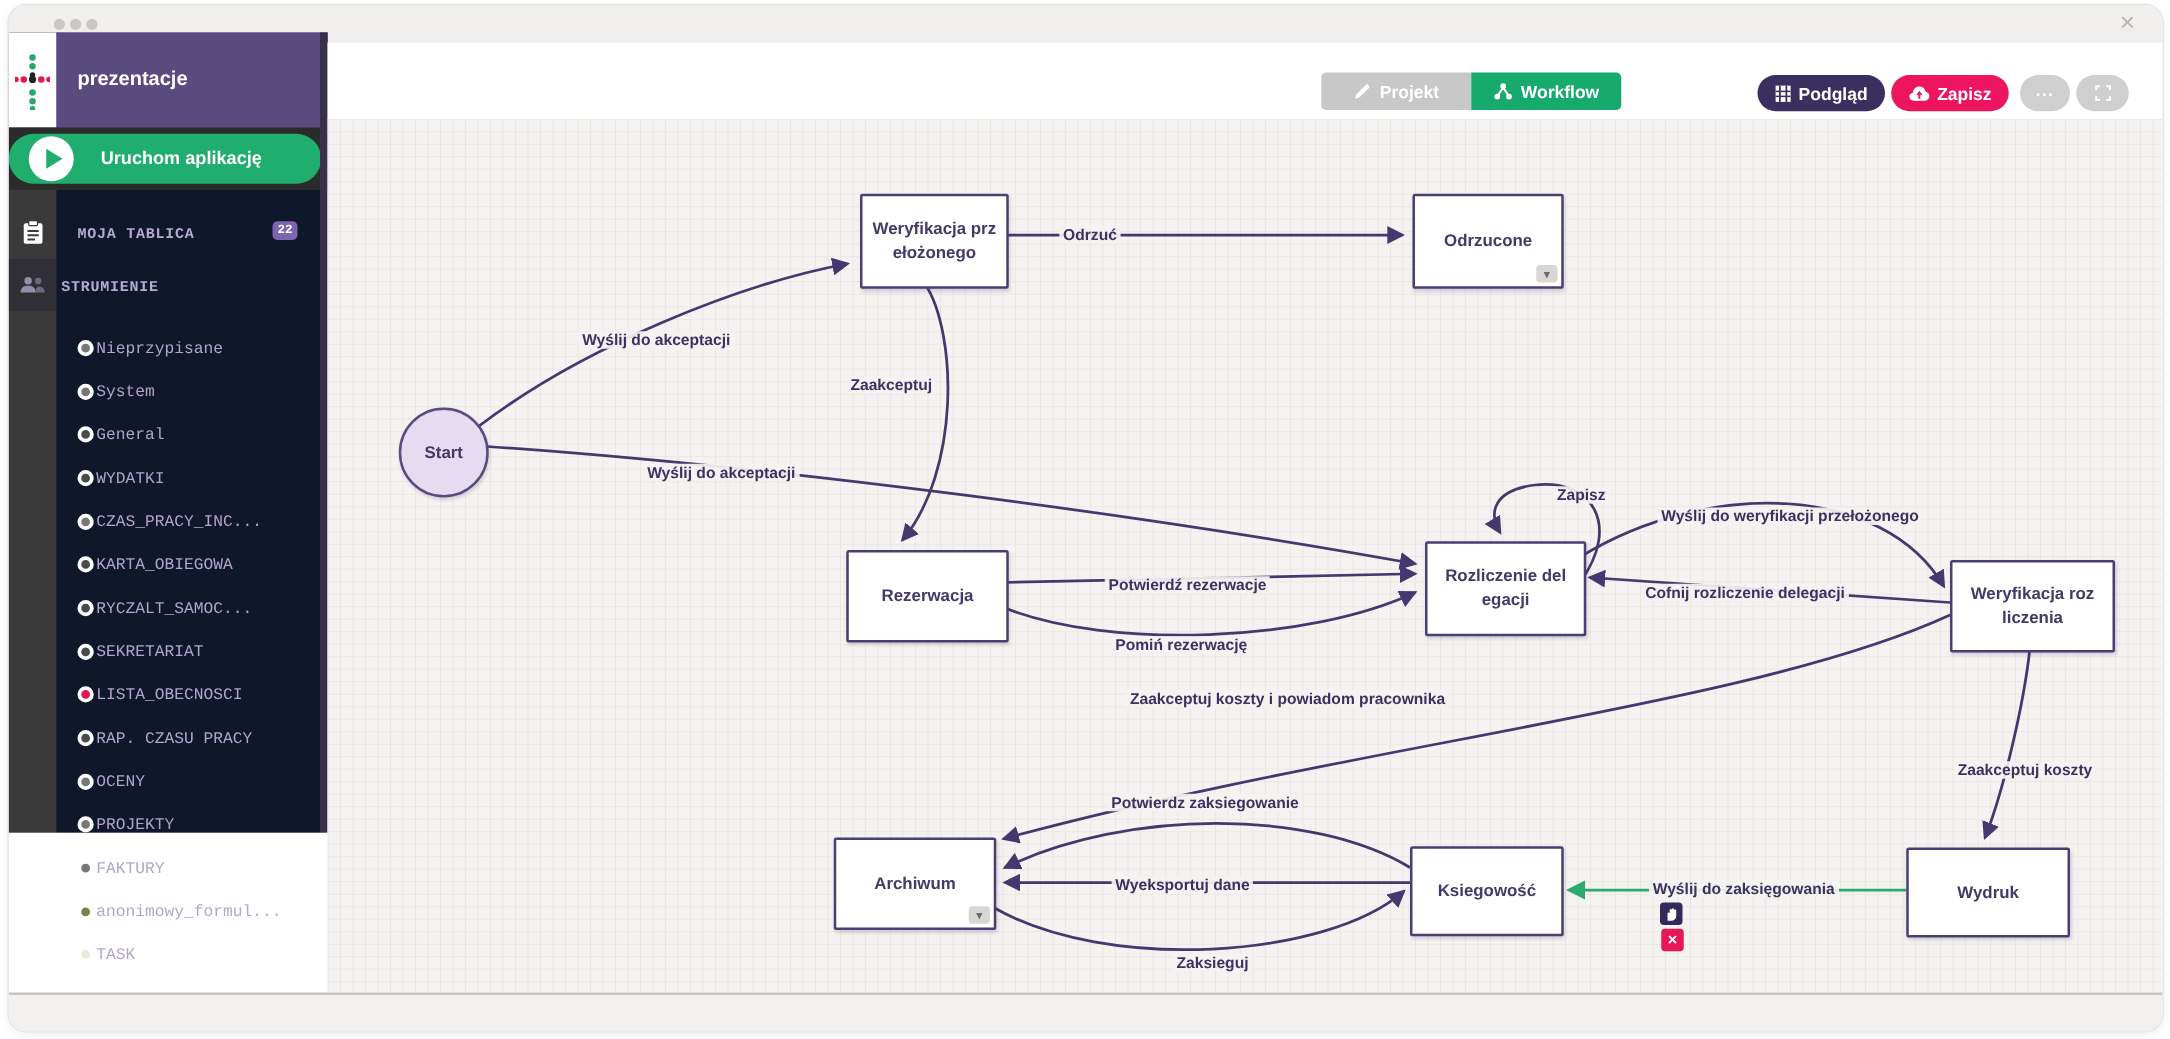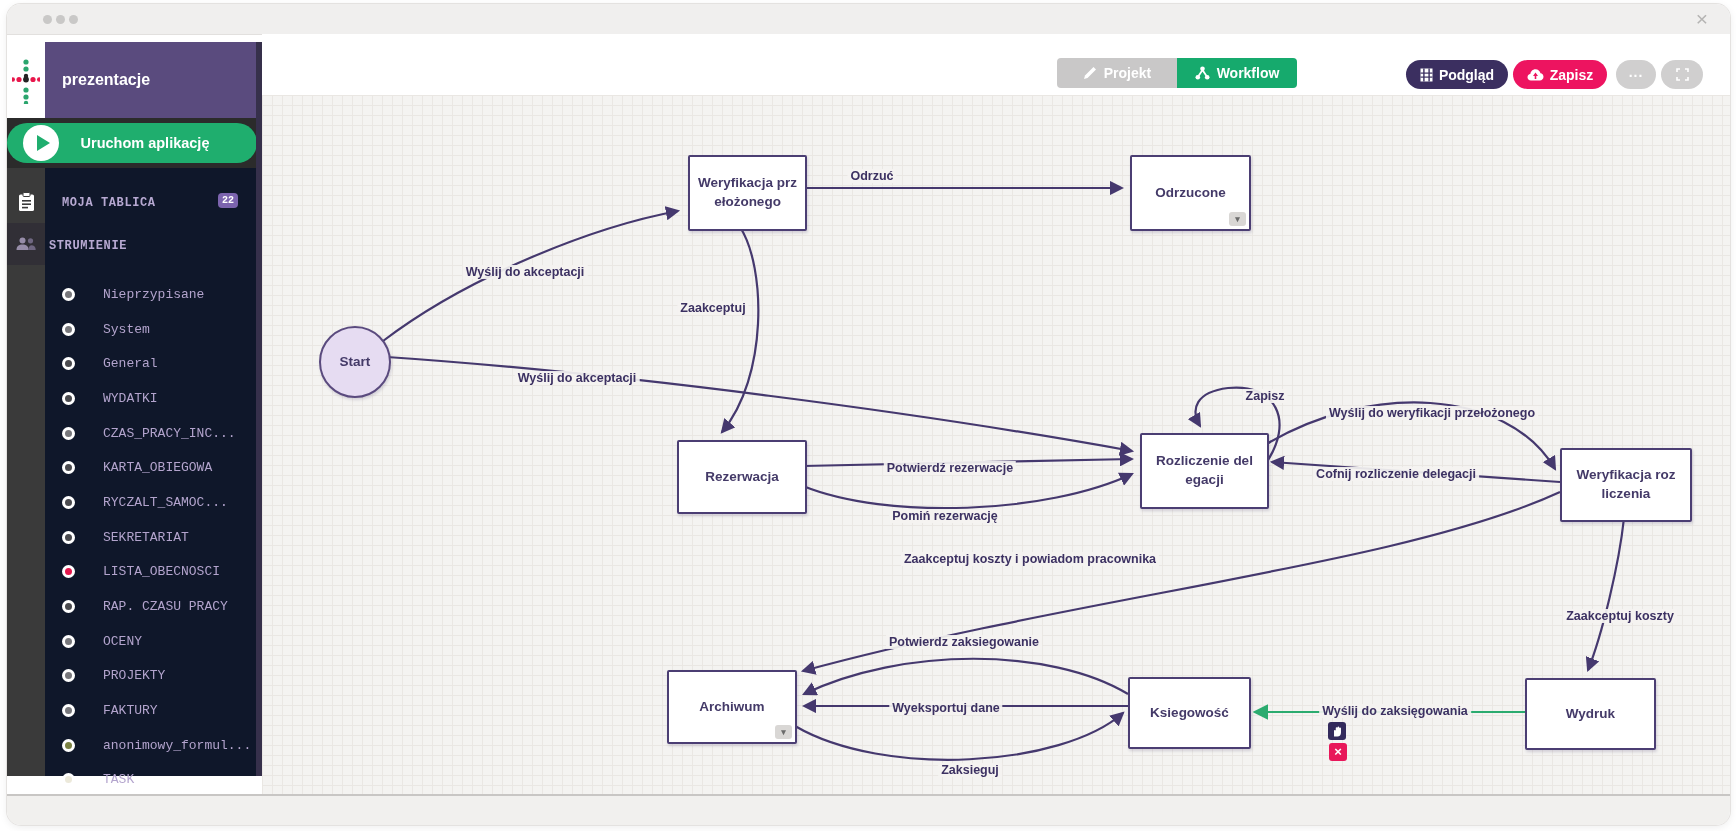--- a/index.html
+++ b/index.html
@@ -4,40 +4,40 @@
 <style>
   html,body{margin:0;padding:0;background:#fff;width:1736px;height:831px;
     font-family:"Liberation Sans",sans-serif;-webkit-font-smoothing:antialiased;}
   .window{position:absolute;left:7px;top:4px;width:1723px;height:821px;background:#fff;
     border-radius:14px;overflow:hidden;box-shadow:0 0 0 1px #e4e2e0,0 2px 8px rgba(0,0,0,.08);}
   
   .titlebar{position:absolute;left:0;top:0;right:0;height:30px;background:#f0efee;border-bottom:1px solid #e2e0de;}
   .tdot{position:absolute;top:11px;width:9px;height:9px;border-radius:50%;background:#c9c8c7;}
   .close{position:absolute;right:22px;top:2px;font-size:21px;color:#b5b4b3;line-height:26px;cursor:default;}
   
-  .sidebar{position:absolute;left:0;top:38px;width:255px;height:734px;background:#5a4b7e;}
+  .sidebar{position:absolute;left:0;top:22px;width:255px;height:640px;background:#5a4b7e;}
   .side-top{position:absolute;left:0;top:0;width:255px;height:76px;background:#5a4b7e;}
   .logo-box{position:absolute;left:0;top:0;width:38px;height:76px;background:#fff;display:flex;align-items:center;justify-content:center;}
   .app-title{position:absolute;left:55px;top:0;height:76px;display:flex;align-items:center;color:#fff;font-size:16px;font-weight:bold;}
   .run-row{position:absolute;left:0;top:76px;width:255px;height:50px;background:#2b2b2b;}
   .run-btn{position:absolute;left:0;top:5px;width:250px;height:40px;background:#1fae6e;border-radius:22px;display:flex;align-items:center;cursor:pointer;}
   .run-circle{position:absolute;left:16px;top:2px;width:36px;height:36px;border-radius:50%;background:#fff;display:flex;align-items:center;justify-content:center;}
   .run-play{width:0;height:0;border-left:13px solid #1fae6e;border-top:8px solid transparent;border-bottom:8px solid transparent;margin-left:4px;}
   .run-label{width:100%;text-align:center;padding-left:26px;color:#fff;font-weight:bold;font-size:14.5px;}
   .rail{position:absolute;left:0;top:126px;width:38px;bottom:0;background:#3a3a3a;}
   .rail-tile{position:absolute;left:0;width:38px;height:42px;display:flex;align-items:center;justify-content:center;}
   .menu{position:absolute;left:38px;top:126px;right:6px;bottom:0;background:#0f172a;font-family:Liberation Mono, monospace;}
   .scrollbar{position:absolute;right:0;top:0;width:6px;bottom:0;background:#36304b;}
   .menu-row{position:absolute;left:0;right:0;height:18px;display:flex;align-items:center;}
   .menu-header{color:#b7a9d2;font-size:12px;font-weight:bold;letter-spacing:.6px;}
   .badge{position:absolute;left:173px;top:-1px;width:20px;height:15px;background:#7c64ae;border-radius:4px;
     color:#fff;font-size:10px;font-weight:bold;text-align:center;line-height:15px;}
   .stream{position:absolute;left:0;right:0;height:18px;display:flex;align-items:center;cursor:pointer;}
   .dot{display:inline-block;width:7px;height:7px;border:3px solid #fff;border-radius:50%;margin-left:17px;}
-  .stream-label{color:#b3a4cd;font-size:13px;margin-left:28px;white-space:nowrap;}
+  .stream-label{color:#b3a4cd;font-size:13px;margin-left:2px;white-space:nowrap;}
   
   .header{position:absolute;left:255px;top:30px;width:1468px;height:61px;background:#fff;}
   .seg{position:absolute;top:24px;height:30px;display:flex;align-items:center;justify-content:center;gap:7px;color:#fff;font-weight:bold;font-size:14px;cursor:pointer;}
   .seg-gray{left:795px;width:120px;background:#c9c8c8;border-radius:4px 0 0 4px;}
   .seg-green{left:915px;width:120px;background:#16aa6d;border-radius:0 4px 4px 0;}
   .pill{position:absolute;top:26px;height:29px;border-radius:15px;display:flex;align-items:center;justify-content:center;gap:6px;color:#fff;font-weight:bold;font-size:14px;cursor:pointer;}
   .pill-dark{left:1144px;width:102px;background:#3b2f60;}
   .pill-pink{left:1251px;width:94px;background:#ed1460;}
   .pill-gray1{left:1354px;width:40px;background:#d0cfcf;}
   .pill-gray2{left:1399px;width:42px;background:#d0cfcf;}
@@ -297,21 +297,21 @@
     </div>
     <div class="node" style="left:1263px;top:583px;width:127px;height:68px">
       <span>Wydruk</span>
     </div>
     <div class="node" style="left:866px;top:582px;width:119px;height:68px">
       <span>Ksiegowość</span>
     </div>
 
     <span class="elabel" style="left:263px;top:177px">Wyślij do akceptacji</span>
     <span class="elabel" style="left:315px;top:283px">Wyślij do akceptacji</span>
-    <span class="elabel" style="left:610px;top:81px">Odrzuć</span>
+    <span class="elabel" style="left:610px;top:93px">Odrzuć</span>
     <span class="elabel" style="left:451px;top:213px">Zaakceptuj</span>
     <span class="elabel" style="left:688px;top:373px">Potwierdź rezerwacje</span>
     <span class="elabel" style="left:683px;top:421px">Pomiń rezerwację</span>
     <span class="elabel" style="left:1003px;top:301px">Zapisz</span>
     <span class="elabel" style="left:1170px;top:318px">Wyślij do weryfikacji przełożonego</span>
     <span class="elabel" style="left:1134px;top:379px">Cofnij rozliczenie delegacji</span>
     <span class="elabel" style="left:768px;top:464px">Zaakceptuj koszty i powiadom pracownika</span>
     <span class="elabel" style="left:1358px;top:521px">Zaakceptuj koszty</span>
     <span class="elabel" style="left:1133px;top:616px">Wyślij do zaksięgowania</span>
     <span class="elabel" style="left:702px;top:547px">Potwierdz zaksiegowanie</span>

